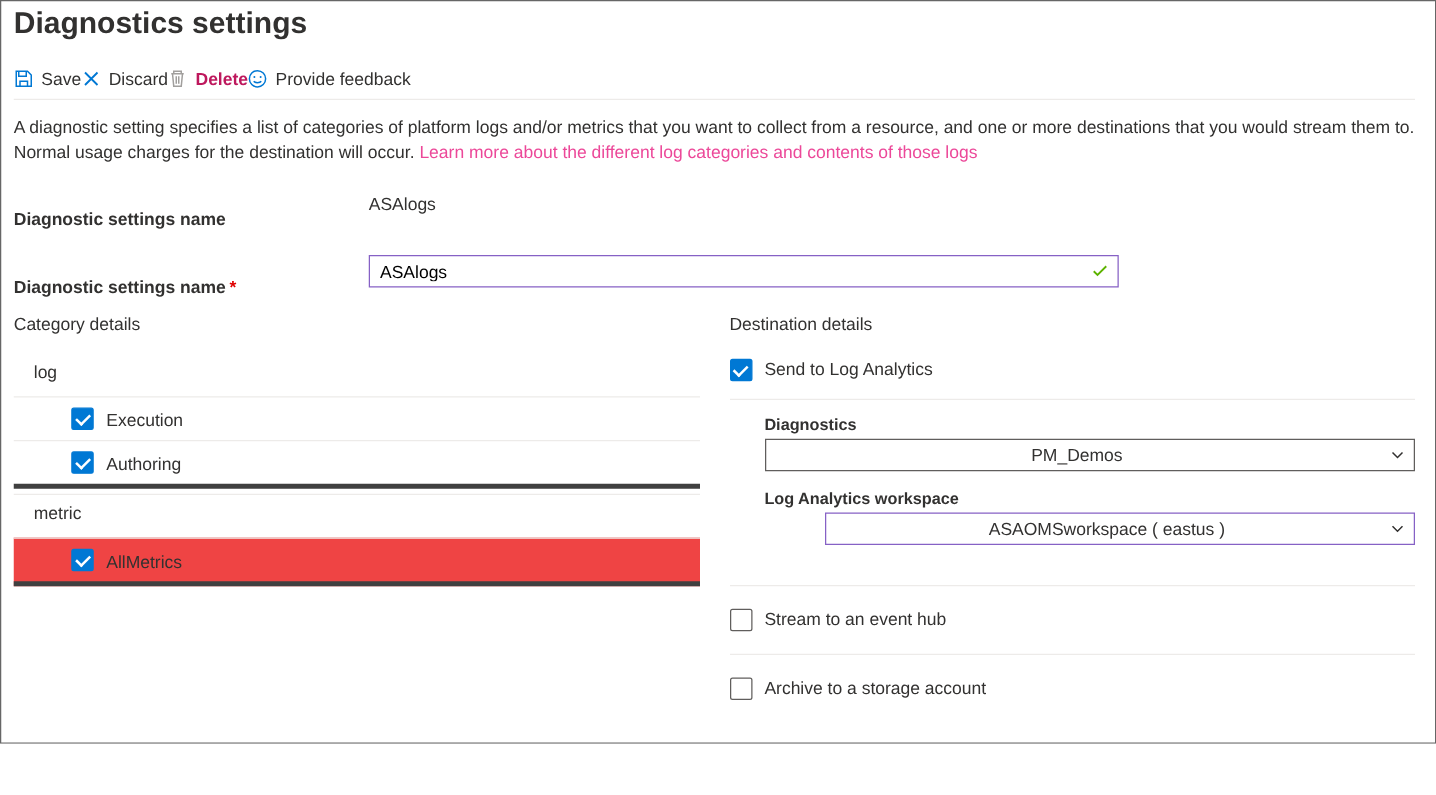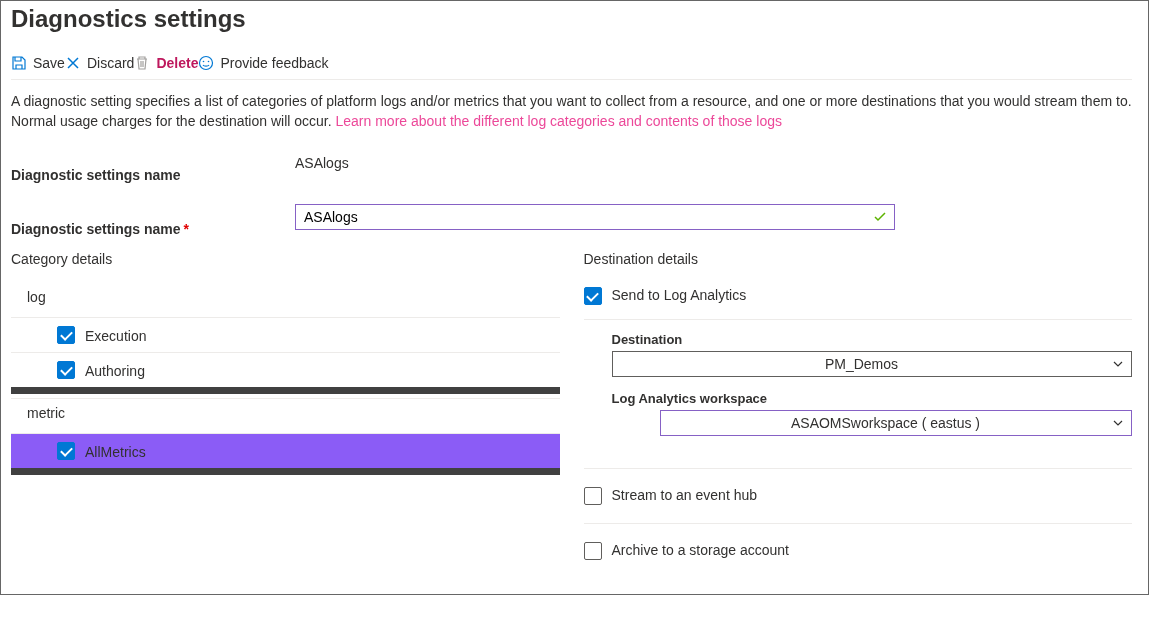--- a/index.html
+++ b/index.html
@@ -19,22 +19,22 @@
     .field-value-static { font-size: 14px; }
     .input-wrap { position: relative; width: 600px; }
     .text-input { width: 100%; height: 26px; border: 1px solid #8661c5; padding: 2px 28px 2px 8px; font-size: 14px; font-family: inherit; outline: none; }
     .checkmark-ok { position: absolute; right: 8px; top: 50%; transform: translateY(-50%); }
     .columns { display: flex; gap: 24px; margin-top: 4px; }
     .col { flex: 1; }
     .col-header { font-size: 14px; margin-bottom: 16px; }
     .group-label { font-size: 14px; padding: 6px 0 6px 16px; margin-bottom: 6px; border-top: 1px solid #edebe9; margin-top: 4px; }
     .group-label.first { border-top: none; margin-top: 0; }
     .cat-item { display: flex; align-items: flex-end; padding: 8px 0 8px 46px; font-size: 14px; border-top: 1px solid #edebe9; }
-    .cat-item.shaded { background: #8b5cf6; }
-    .cat-item.last { border-bottom: 7px solid #404040; }
+    .cat-item.shaded { background: #ef4444; }
+    .cat-item.last { border-bottom: 4px solid #404040; }
     .chk { width: 18px; height: 18px; border: 1px solid #605e5c; border-radius: 2px; display: inline-flex; align-items: center; justify-content: center; margin-right: 10px; flex-shrink: 0; cursor: pointer; background: #fff; }
     .chk.checked { background: #0078d4; border-color: #0078d4; }
     .chk.checked::after { content: ""; width: 5px; height: 9px; border: solid #fff; border-width: 0 2px 2px 0; transform: rotate(45deg); margin-top: -2px; }
     .dest-item { display: flex; align-items: flex-start; padding: 4px 0; font-size: 14px; }
     .dest-item .chk { margin-right: 10px; }
     .dest-sub { padding: 12px 0 0 28px; border-top: 1px solid #edebe9; margin-top: 10px; margin-bottom: 18px; }
     .sub-label { font-weight: 600; font-size: 13px; margin-bottom: 4px; display: block; }
     .select-wrap { position: relative; width: 520px; margin-bottom: 14px; }
     .select { width: 100%; height: 26px; border: 1px solid #605e5c; padding: 2px 28px 2px 8px; font-size: 14px; display: flex; align-items: center; cursor: pointer; background: #fff; justify-content: center; }
     .select.highlighted { border-color: #8661c5; }
@@ -124,21 +124,21 @@
     <div class="col">
       <div class="col-header">Destination details</div>
 
       <div class="dest-section first">
         <div class="dest-item">
           <span class="chk checked"></span>
           <span>Send to Log Analytics</span>
         </div>
 
         <div class="dest-sub">
-          <span class="sub-label">Destination</span>
+          <span class="sub-label">Diagnostics</span>
           <div class="select-wrap">
             <div class="select">
               <span>PM_Demos</span>
             </div>
             <svg class="chevron" width="12" height="12" viewBox="0 0 12 12">
                 <path fill="none" stroke="#323130" stroke-width="1.2" d="M2 4l4 4 4-4"></path>
               </svg>
           </div>
 
           <span class="sub-label">Log Analytics workspace</span>

